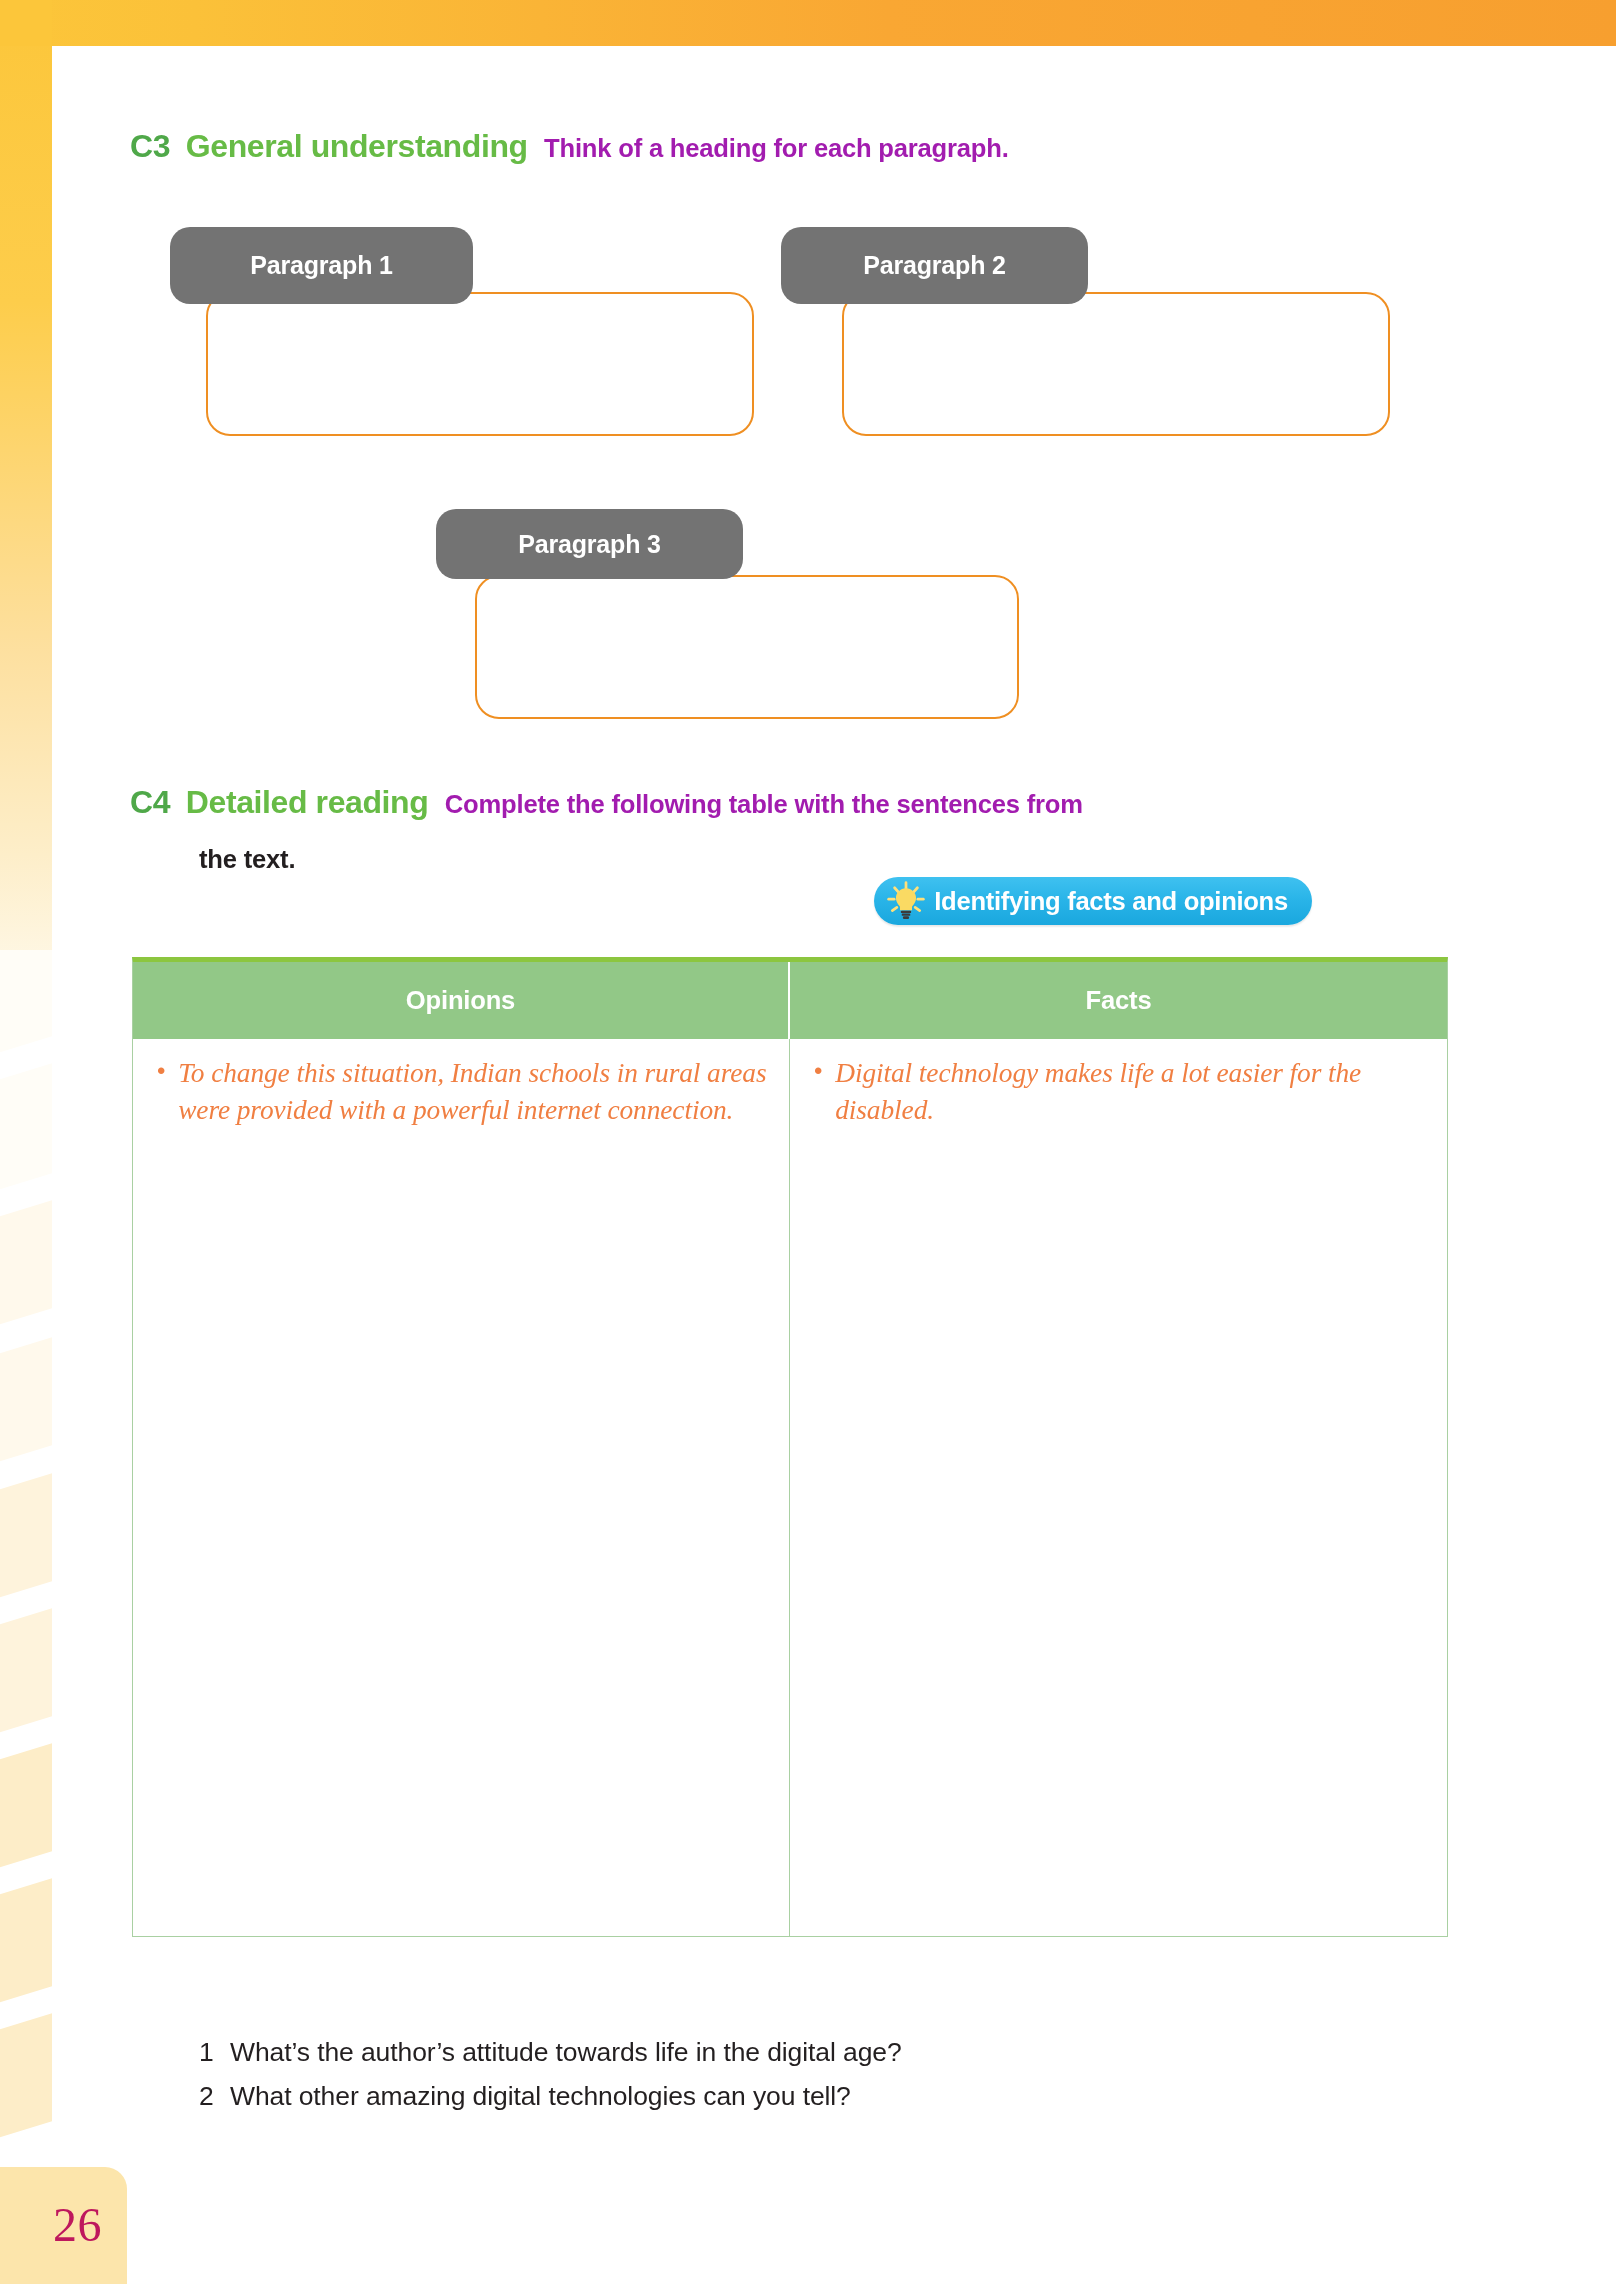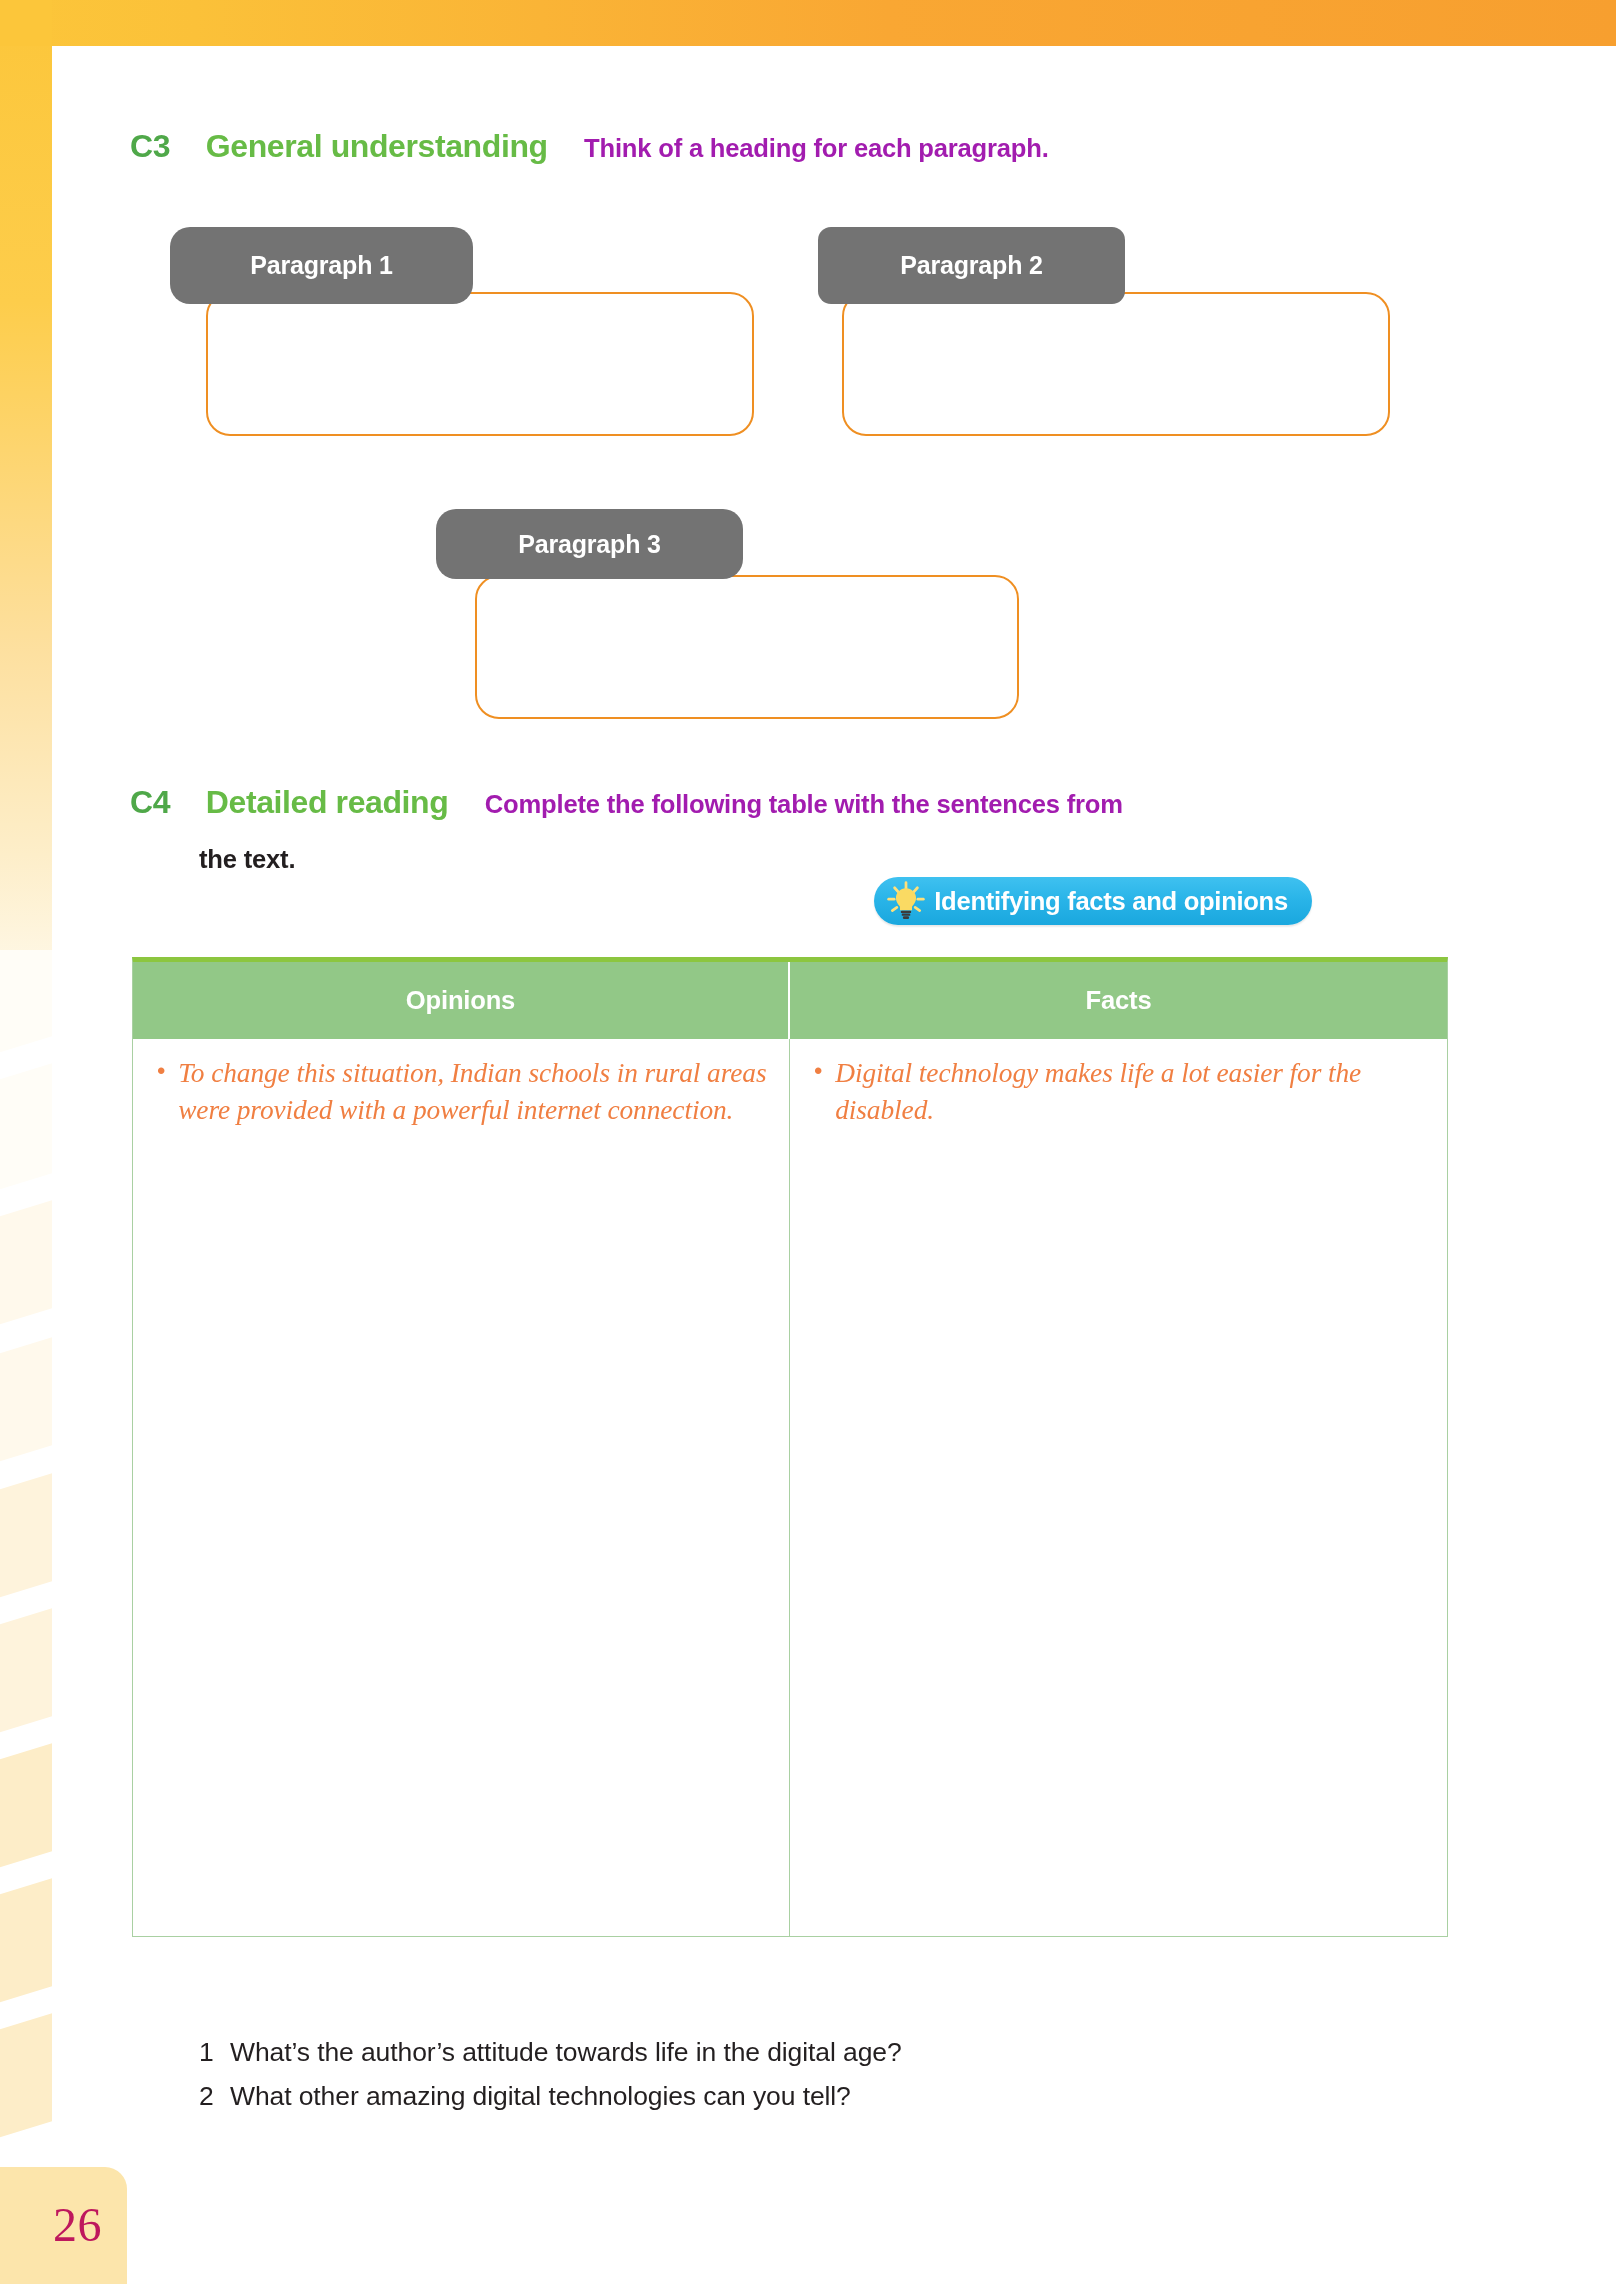--- a/index.html
+++ b/index.html
@@ -79,21 +79,20 @@
     left: 0; top: 0;
     width: 1616px; height: 2284px;
   }
 
   
   .sec-head {
     position: absolute;
     display: flex;
     align-items: baseline;
     white-space: nowrap;
-    gap: 20px;
   }
   .sec-code {
     font-size: 32px;
     font-weight: 700;
     color: #4fa849;
     letter-spacing: -0.3px;
   }
   .sec-title {
     font-size: 32px;
     font-weight: 700;
@@ -276,21 +275,21 @@
 
     <div class="pbox">
       <div class="pbox-frame" style="left:206px; top:292px; width:548px; height:144px;"></div>
       <div class="pbox-tab" style="left:170px; top:227px; width:303px; height:77px;">
         <span>Paragraph 1</span>
       </div>
     </div>
 
     <div class="pbox">
       <div class="pbox-frame" style="left:842px; top:292px; width:548px; height:144px;"></div>
-      <div class="pbox-tab" style="left:818px; top:227px; width:307px; height:77px;border-radius:13px;">
+      <div class="pbox-tab" style="left:781px; top:227px; width:307px; height:77px;">
         <span>Paragraph 2</span>
       </div>
     </div>
 
     <div class="pbox">
       <div class="pbox-frame" style="left:475px; top:575px; width:544px; height:144px;"></div>
       <div class="pbox-tab" style="left:436px; top:509px; width:307px; height:70px;">
         <span>Paragraph 3</span>
       </div>
     </div>

